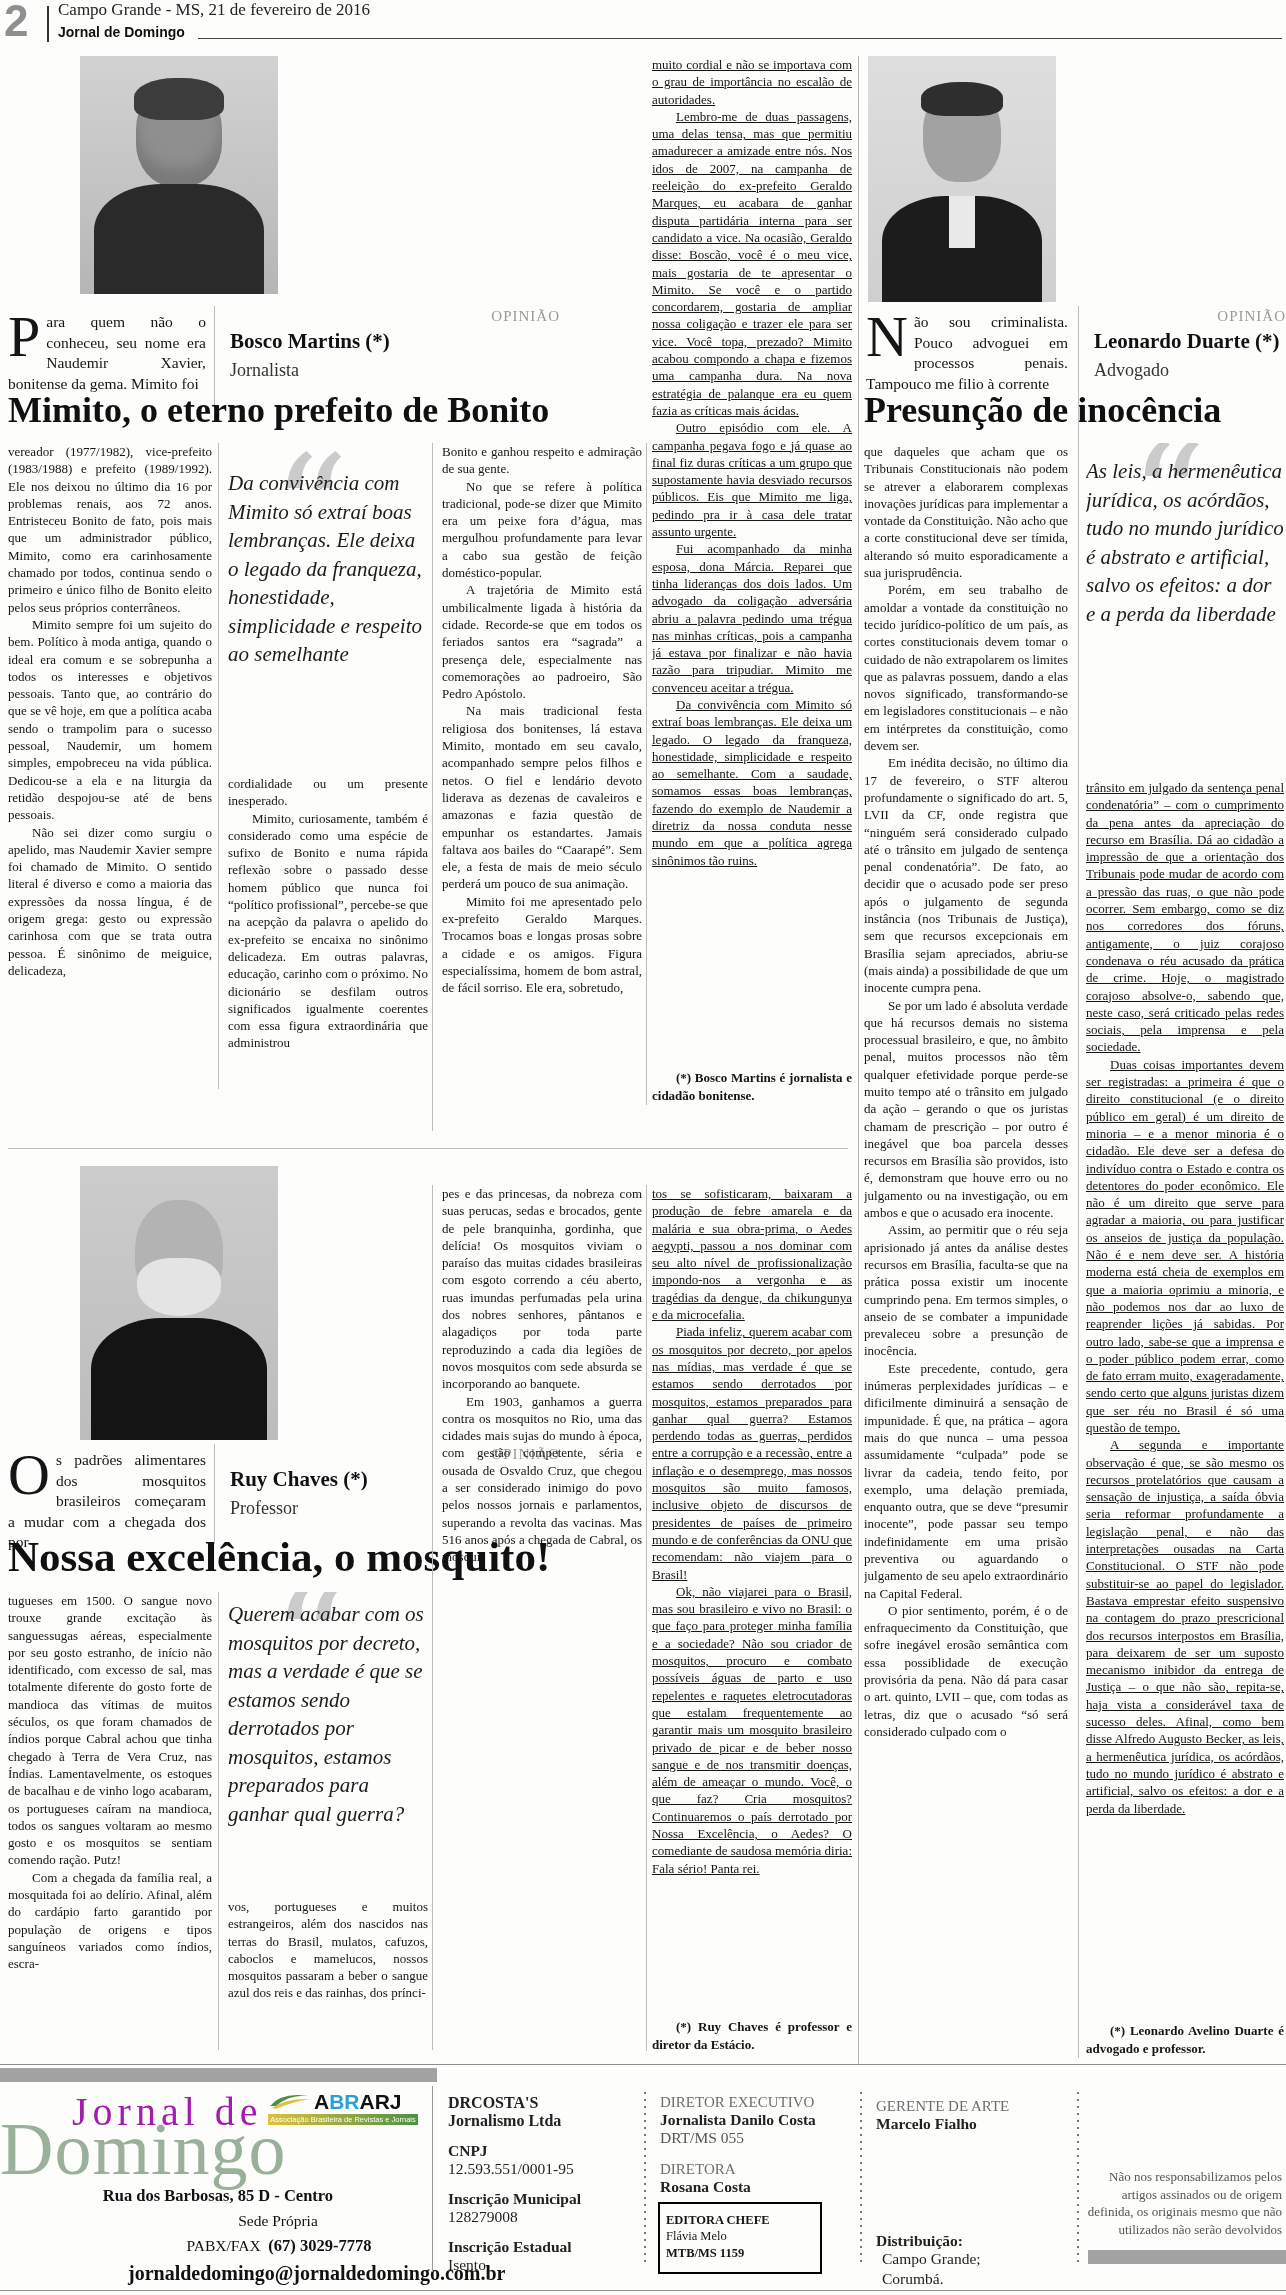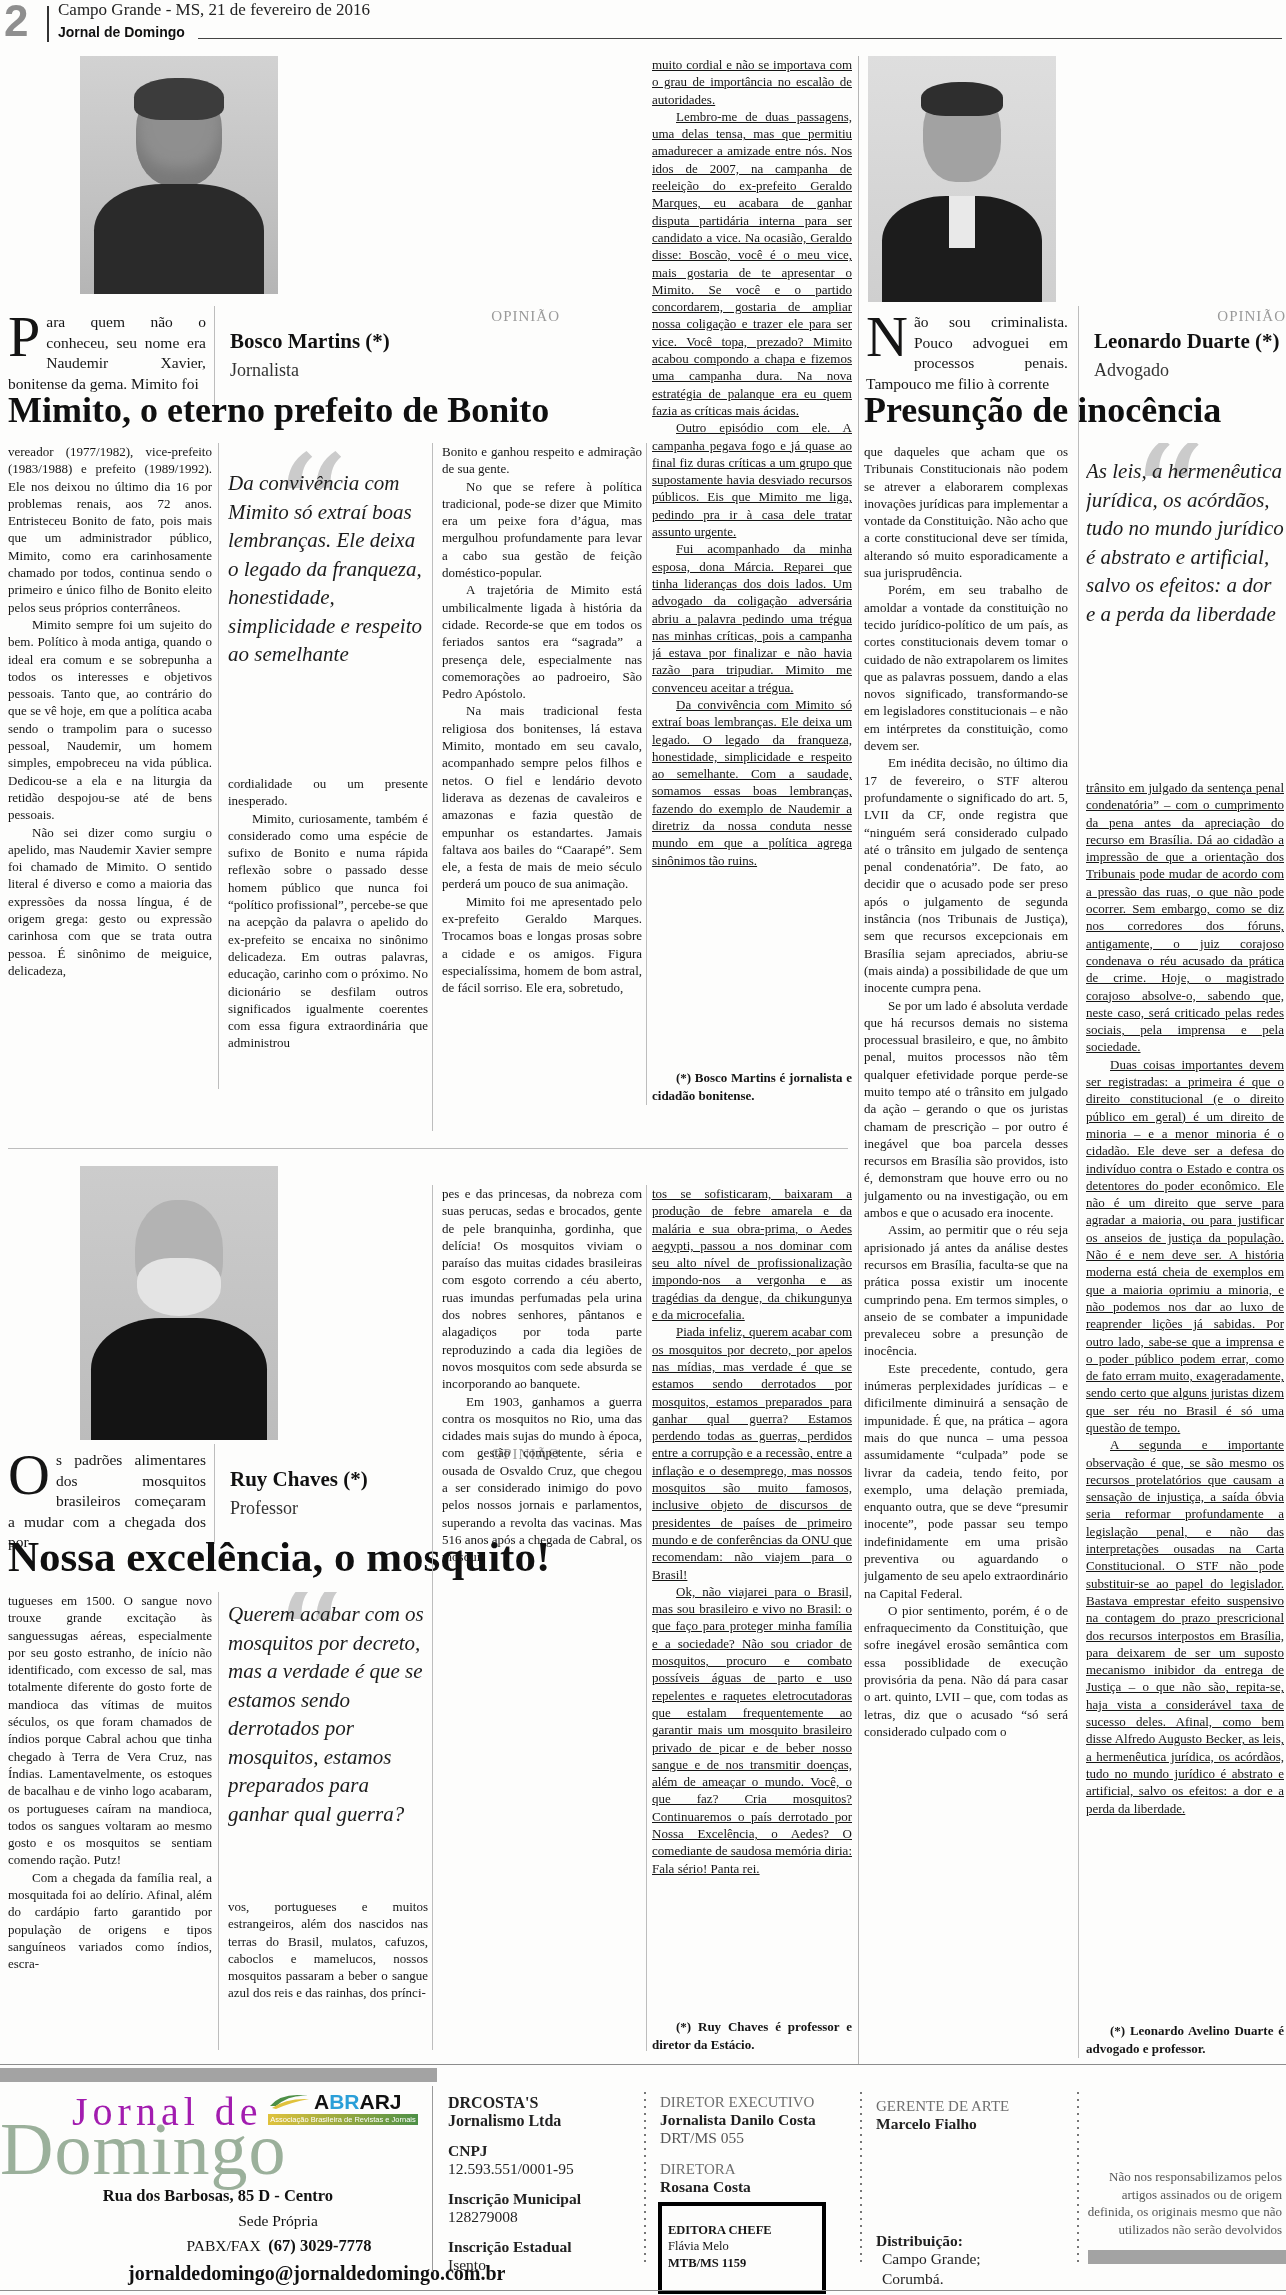--- a/index.html
+++ b/index.html
@@ -56,21 +56,21 @@
   .abrarj .name .bl{color:#2b9fd8;}
   .abrarj .strip{margin-top:2px;background:linear-gradient(90deg,#e0c23c,#4d8f46);color:#fff;
                  font-family:"Liberation Sans",sans-serif;font-size:7.5px;text-align:center;padding:1px 0;}
   .addr{position:absolute;font-size:15.5px;color:#111;text-align:center;}
   .addr .b{font-weight:bold;font-size:16.5px;}
   .ftcol{position:absolute;font-size:15.5px;color:#222;}
   .ftcol .lab{color:#6e6e6e;font-size:15px;margin:0;}
   .ftcol .bold{font-weight:bold;margin:0;}
   .ftcol p{margin:0 0 2px 0;}
   .dot{position:absolute;width:2px;background-image:repeating-linear-gradient(#777 0 2px,transparent 2px 7px);}
-  .edbox{position:absolute;border:4px solid #000000;padding:16px 6px;font-size:12.5px;line-height:1.3;}
+  .edbox{position:absolute;border:2px solid #000000;padding:8px 6px;font-size:12.5px;line-height:1.3;}
   .edbox .bold{font-weight:bold;}
   .disclaimer{position:absolute;font-size:13px;line-height:1.35;color:#555;text-align:right;}
 </style>
 </head>
 <body>
 
 <div id="page">
 
   <div class="pagenum">2</div>
   <div class="hd-vrule"></div>

